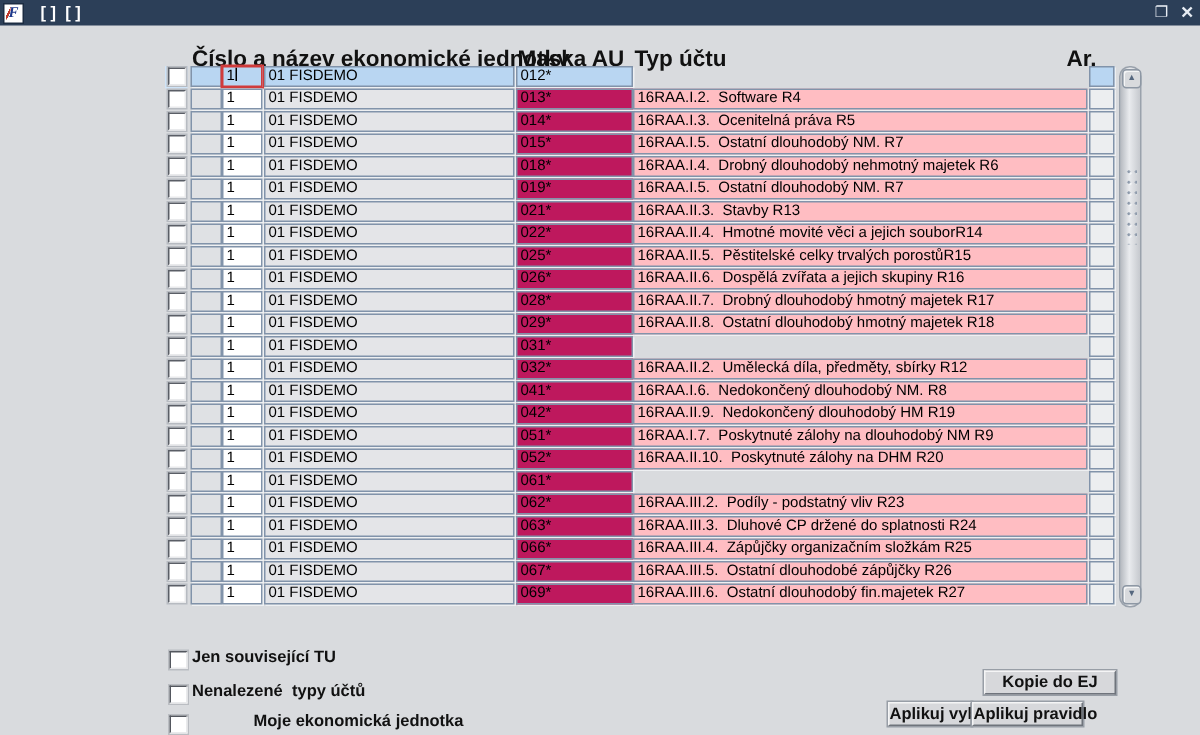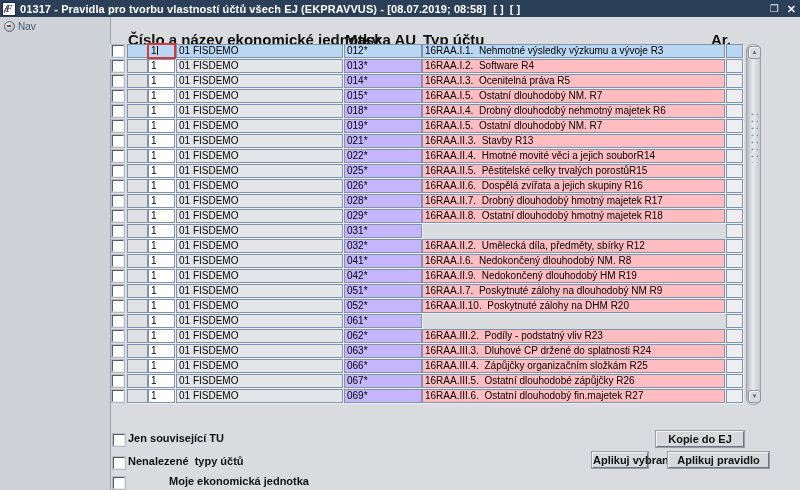--- a/index.html
+++ b/index.html
@@ -56,21 +56,21 @@
   }
   .cb-wrap{position:absolute;left:110px;top:0;width:15px;height:15px;}
   .checkbox{
     position:absolute;left:2px;top:1px;width:10px;height:10px;background:#fff;
     border:1px solid #6b6f76;border-color:#5a5e66 #e9eaec #e9eaec #5a5e66;
     box-shadow:0 0 0 1px #b7bbc1;
   }
   .c-blank{left:127px;width:17px;background:#dfe1e4;}
   .c-num{left:148px;width:23px;background:#ffffff;}
   .c-unit{left:176px;width:163px;background:#e4e5e8;}
-  .c-mask{left:344px;width:74px;background:#c4b5fd;}
+  .c-mask{left:344px;width:74px;background:#be185d;}
   .c-typ{left:422px;width:299px;background:#ffbdc2;}
   .c-ar{left:726px;width:13px;background:#eceef0;}
   
   .row.sel .c-blank,.row.sel .c-unit,.row.sel .c-mask,
   .row.sel .c-typ,.row.sel .c-ar{background:#b9d6f2;}
   .row.sel .c-num{background:#b9d6f2;border-color:#d03b3b;box-shadow:0 0 0 1px #d03b3b;}
   .row.sel .cb-wrap{background:#cfe4f8;}
   .caret{display:inline-block;width:1px;height:9px;background:#000;vertical-align:-1px;}
   
   .sb{
@@ -95,60 +95,52 @@
   
   .f-cb{position:absolute;width:10px;height:10px;background:#fff;
     border:1px solid #5a5e66;border-color:#53575e #e9eaec #e9eaec #53575e;
     box-shadow:0 0 0 1px #babdc2;}
   .f-label{position:absolute;font-size:11px;font-weight:bold;color:#111;white-space:pre;}
   .btn{
     position:absolute;height:16px;background:#d7d8db;
     border:1px solid;border-color:#f5f5f6 #6f747c #6f747c #f5f5f6;
     box-shadow:0 0 0 1px #989ea6;
     font-family:"Liberation Sans",sans-serif;font-size:11px;font-weight:bold;color:#111;
-    text-align:center;line-height:15px;padding:0;box-sizing:border-box;white-space:pre;
+    text-align:center;line-height:15px;padding:0;box-sizing:border-box;white-space:pre;margin-top:16px;
   }
 </style>
 </head>
 <body>
 
 <div id="app">
 
   <div class="titlebar">
     <span class="app-logo">F</span>
-    <span class="title-text">01317 - Pravidla pro tvorbu vlastností účtů všech EJ (EKPRAVVUS) - [08.07.2019; 08:58]</span>
     <span class="title-suffix">[ ]  [ ]</span>
     <span class="title-controls">
       <span class="tc">❐</span>
       <span class="tc close">✕</span>
     </span>
   </div>
 
-  <div class="nav-strip">
-    <div class="nav-btn">
-      <span class="nav-ico"></span>
-      <span class="nav-label">Nav</span>
-    </div>
-  </div>
 
   <span class="hdr hdr-unit">Číslo a název ekonomické jednotky</span>
   <span class="hdr hdr-mask">Maska AU</span>
   <span class="hdr hdr-typ">Typ účtu</span>
   <span class="hdr hdr-ar">Ar.</span>
 
   <div id="rows">
       <div class="row sel" style="top: 0px;">
       <span class="cb-wrap">
           <span class="checkbox"></span>
         </span>
       <span class="cell c-blank"></span>
       <span class="cell c-num">1<span class="caret"></span></span>
       <span class="cell c-unit">01 FISDEMO</span>
       <span class="cell c-mask">012*</span>
-      <span class="cell c-typ">16RAA.I.1.  Nehmotné výsledky výzkumu a vývoje R3</span>
       <span class="cell c-ar"></span>
     </div>
       <div class="row" style="top: 15px;">
       <span class="cb-wrap">
           <span class="checkbox"></span>
         </span>
       <span class="cell c-blank"></span>
       <span class="cell c-num">1</span>
       <span class="cell c-unit">01 FISDEMO</span>
       <span class="cell c-mask">013*</span>
@@ -407,15 +399,15 @@
   <span class="f-label" style="left:128px;top:432px;">Jen související TU</span>
 
   <span class="f-cb" style="left:113px;top:457px;"></span>
   <span class="f-label" style="left:128px;top:455px;">Nenalezené  typy účtů</span>
 
   <span class="f-cb" style="left:113px;top:477px;"></span>
   <span class="f-label" style="left:128px;top:475px;margin-left:41px;">Moje ekonomická jednotka</span>
 
   <button class="btn" style="left:656px;top:431px;width:88px;">Kopie do EJ</button>
   <button class="btn" style="left:592px;top:452px;width:56px;">Aplikuj vybraná</button>
-  <button class="btn" style="left:668px;top:452px;width:101px;">Aplikuj pravidlo</button>
+  <button class="btn" style="left:648px;top:452px;width:74px;">Aplikuj pravidlo</button>
 
 </div>
 
 </body></html>

